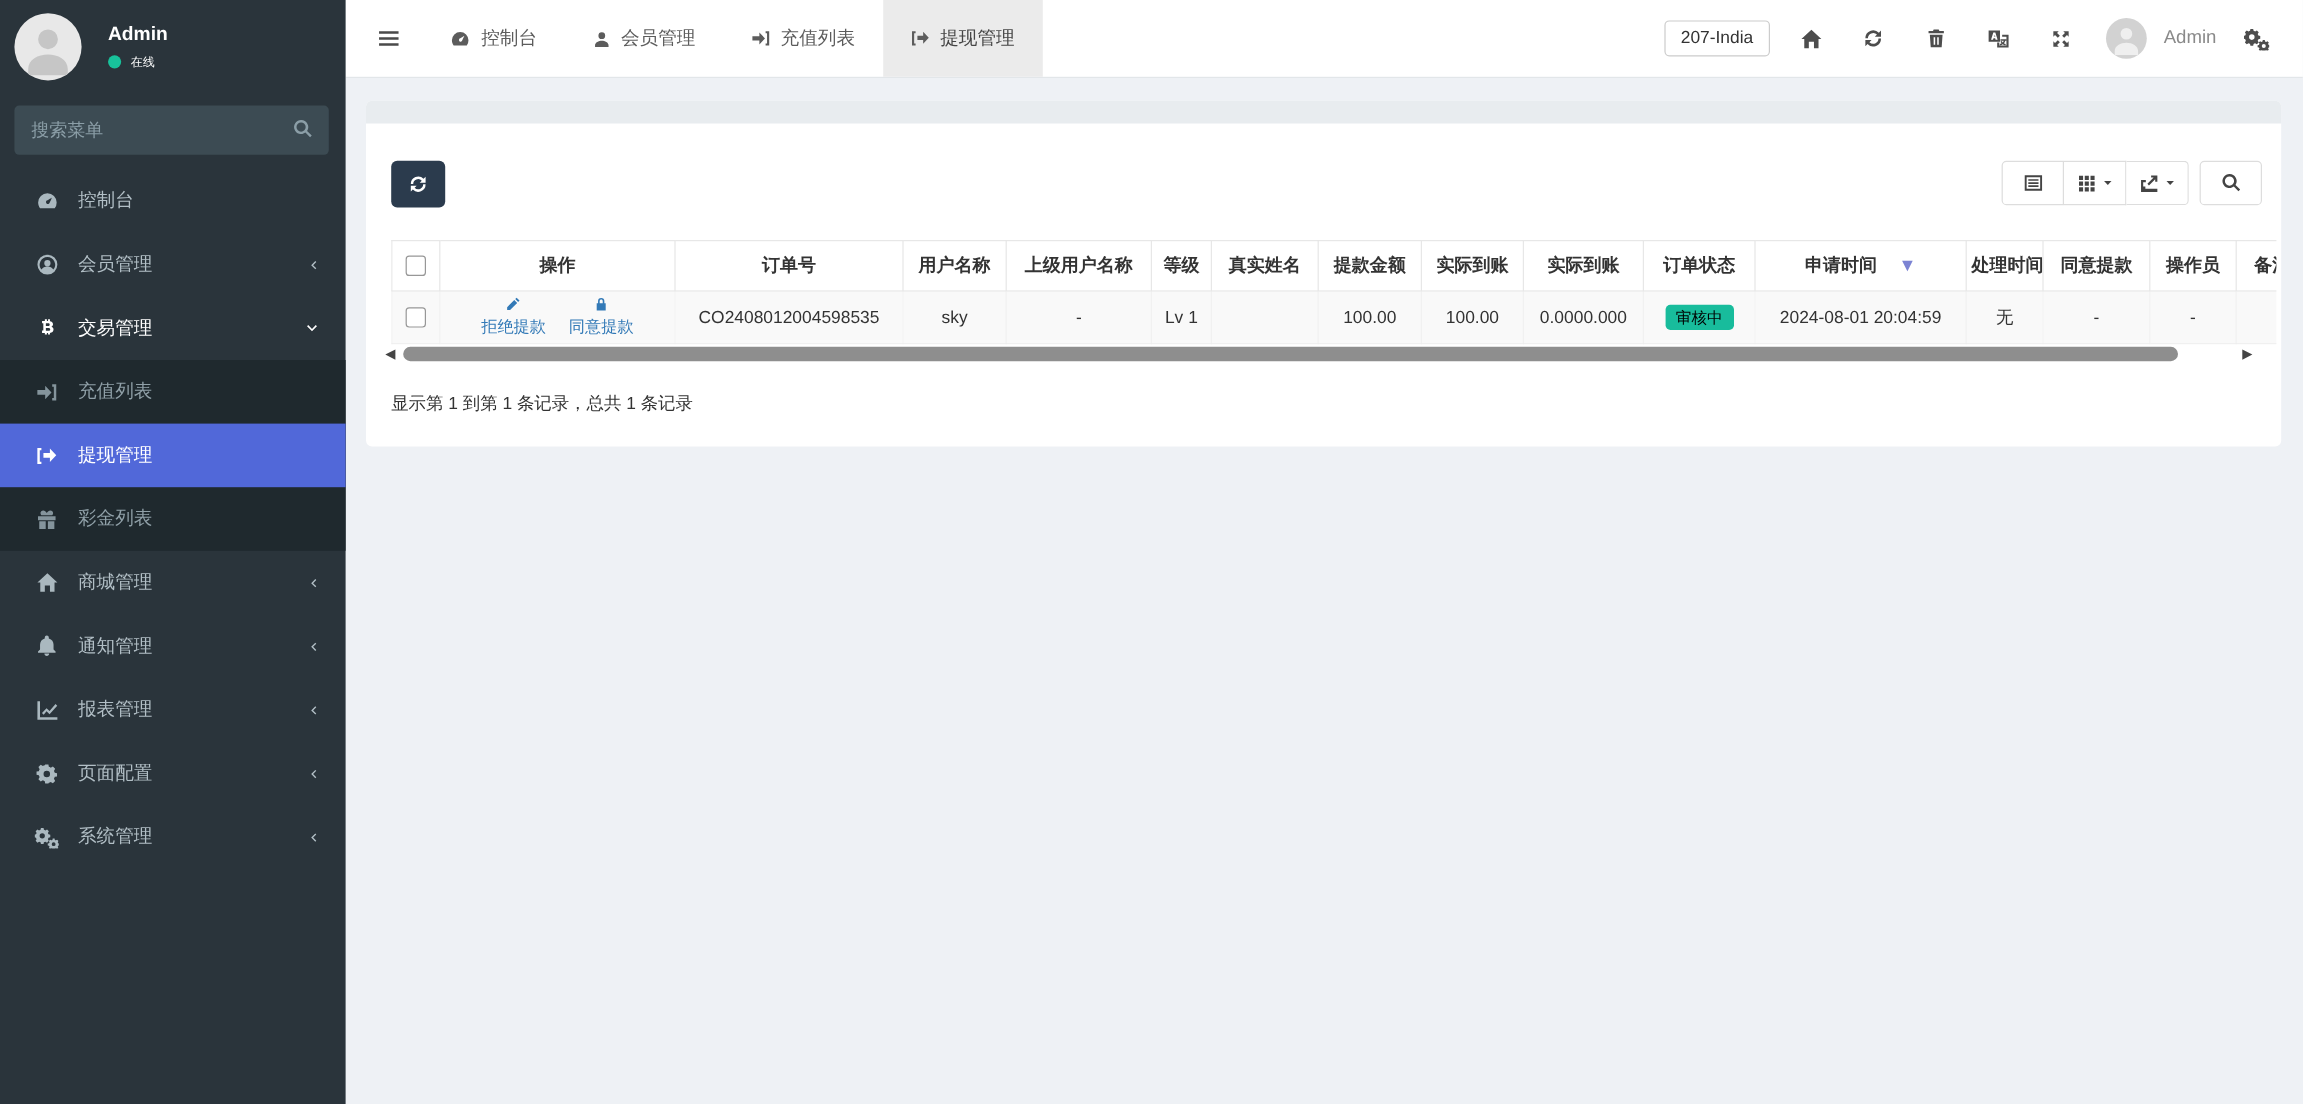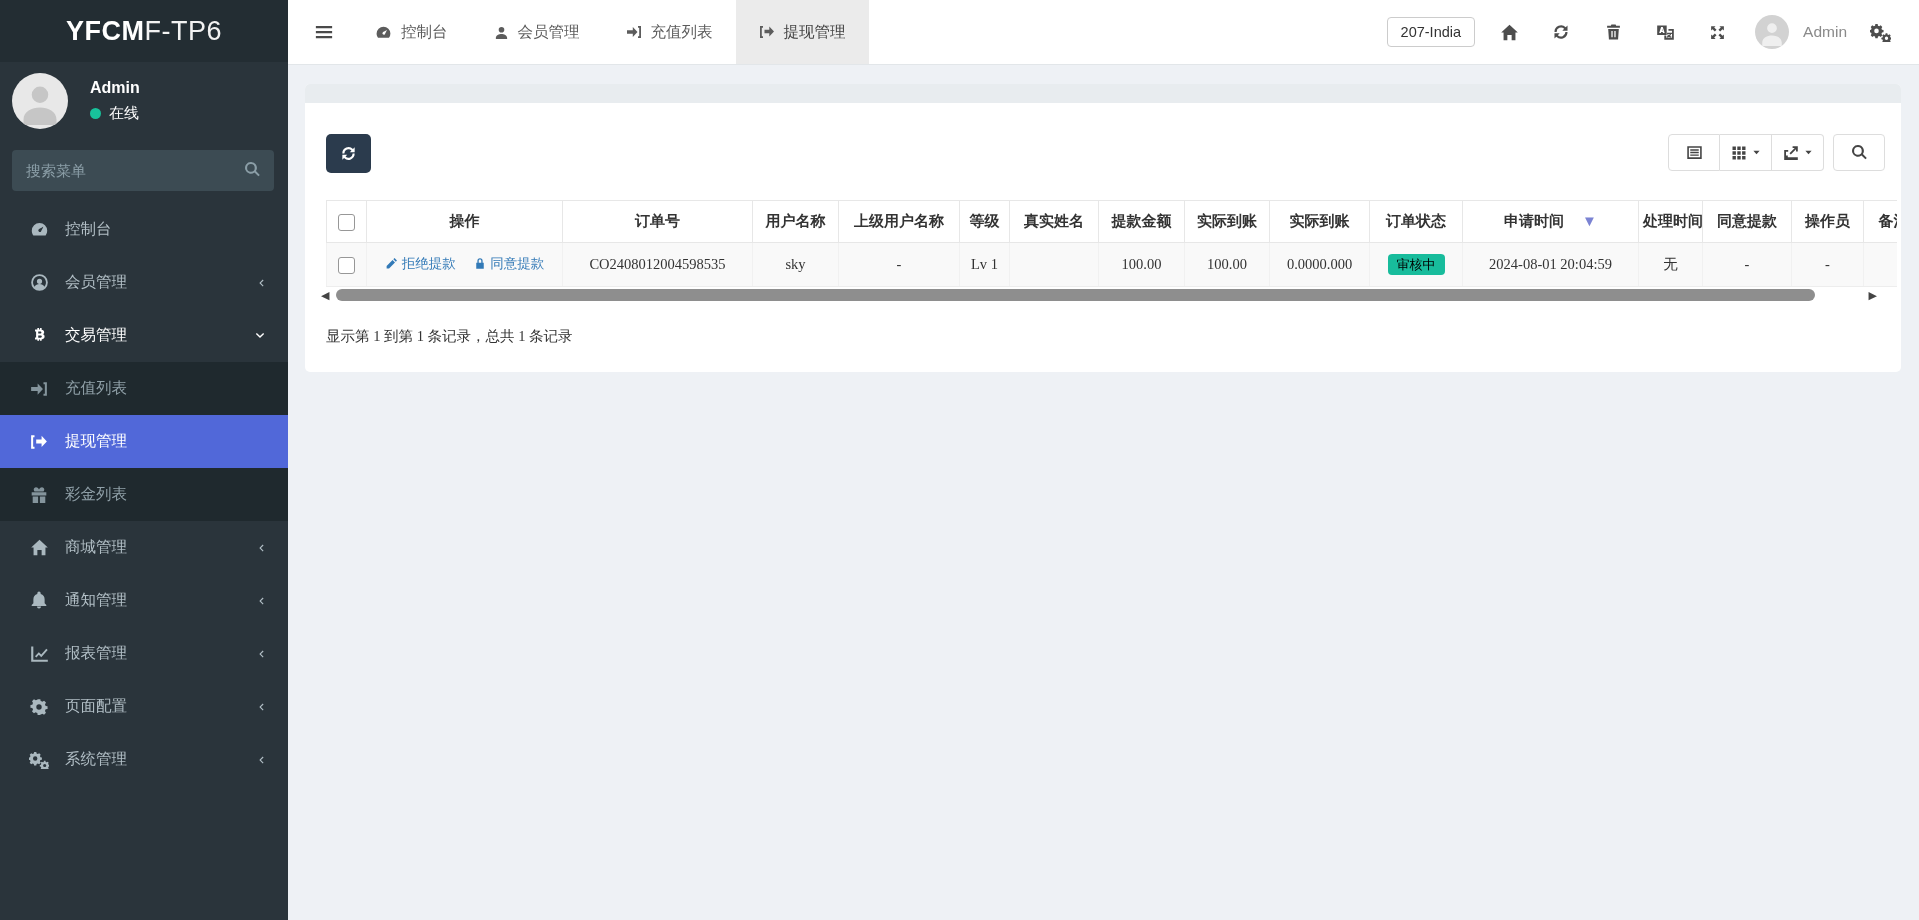--- a/index.html
+++ b/index.html
@@ -8,21 +8,21 @@
   
   .sidebar { position:absolute; left:0; top:0; width:288px; height:920px; background:#2a343b; z-index:5; }
   .logo { height:62px; background:#232d33; color:#fff; font-size:27px; display:flex; align-items:center; justify-content:center; letter-spacing:.5px; }
   .logo b { font-weight:bold; }
   .logo span.lt { font-weight:normal; color:#f2f2f2; }
   .user-panel { display:flex; align-items:center; padding:11px 14px 6px 12px; }
   .avatar-lg { width:56px; height:56px; border-radius:50%; background:#e8e8e8; position:relative; overflow:hidden; flex:none; }
   .avatar-lg svg, .avatar-sm svg { position:absolute; left:50%; top:54%; transform:translate(-50%,-50%); color:#c6c6c6; }
   .user-meta { margin-left:22px; }
   .user-name { color:#fff; font-weight:bold; font-size:16px; margin-bottom:7px; }
-  .user-status { display:flex; align-items:center; color:#fff; font-size:15px; }
+  .user-status { display:flex; align-items:center; color:#fff; font-size:10px; }
   .status-dot { width:11px; height:11px; border-radius:50%; background:#18c29b; margin-right:8px; }
   .side-search { margin:15px 14px 10px 12px; position:relative; }
   .side-search input { width:100%; height:41px; background:#3c4b53; border:none; border-radius:4px; padding:0 40px 0 14px; color:#dfe7ea; font-size:15px; outline:none; font-family:"Liberation Sans",sans-serif; }
   .side-search input::placeholder { color:#8b9ea7; }
   .side-search .sicon { position:absolute; right:13px; top:11px; color:#8b9ea7; }
   .menu { list-style:none; margin-top:12px; }
   .menu-item { height:53px; display:flex; align-items:center; padding:0 22px 0 28px; color:#b2bfc6; font-size:15.5px; cursor:pointer; position:relative; }
   .menu-item .mi-icon { width:22px; margin-right:15px; display:flex; justify-content:center; color:#aab8bf; }
   .menu-item .mi-label { flex:1; }
   .menu-item .chev { color:#b2bfc6; }
@@ -46,60 +46,56 @@
   .nav-icon:first-of-type { margin-left:8px; }
   .avatar-sm { width:34px; height:34px; border-radius:50%; background:#d2d2d2; position:relative; overflow:hidden; margin-left:12px; flex:none; cursor:pointer; }
   .avatar-sm svg { color:#efefef; }
   .nav-admin { color:#8a8a8a; font-size:15.5px; margin:0 10px 0 14px; cursor:pointer; }
   .nav-gears { width:46px; display:flex; justify-content:center; color:#4d4d4d; cursor:pointer; }
 
   
   .content { position:absolute; left:288px; top:65px; right:0; bottom:0; background:#eef1f5; }
   .panel { margin:19px 18px 0 17px; background:#fff; border-radius:5px; padding-bottom:26px; }
   .panel-heading { height:19px; background:#e8ecef; border-radius:5px 5px 0 0; }
-  .panel-body { padding:31px 16px 0 21px;font-family:Liberation Serif, serif; }
+  .panel-body { padding:31px 16px 0 21px; }
   .toolbar { display:flex; align-items:flex-start; }
   .btn-refresh { width:45px; height:39px; background:#2b3b4d; border:none; border-radius:5px; color:#fff; display:flex; align-items:center; justify-content:center; cursor:pointer; }
   .toolbar-right { margin-left:auto; display:flex; }
   .btn-group { display:flex; }
   .btn-light { height:37px; min-width:52px; background:#fff; border:1px solid #ddd; display:flex; align-items:center; justify-content:center; gap:5px; color:#444; cursor:pointer; padding:0 10px; }
   .btn-group .btn-light + .btn-light { border-left:none; }
   .btn-group .btn-light:first-child { border-radius:4px 0 0 4px; }
   .btn-group .btn-light:last-child { border-radius:0 4px 4px 0; }
   .btn-search { border-radius:4px !important; margin-left:9px; }
   .caret { color:#444; }
 
   .table-wrap { margin-top:27px; margin-right:-12px; overflow:hidden; }
   table.grid { border-collapse:collapse; table-layout:fixed; width:1597px; font-size:14.5px; color:#333; }
   table.grid th { height:42px; font-weight:bold; font-size:15px; text-align:center; border:1px solid #e7e7e7; background:#fff; padding:0 4px; white-space:nowrap; overflow:hidden; }
   table.grid td { height:44px; text-align:center; background:#f9f9f9; border-top:1px solid #ededed; border-bottom:1px solid #ededed; border-left:1px solid #f1f1f1; border-right:1px solid #f1f1f1; padding:0 4px; white-space:nowrap; overflow:hidden; }
   .chk { width:17px; height:17px; border:1px solid #979797; border-radius:3px; background:#fff; display:inline-block; vertical-align:middle; cursor:pointer; }
-  .op-link { color:#337ab7; font-size:13.5px; text-decoration:none; cursor:pointer; display:inline-flex; align-items:center; gap:4px; }
+  .op-link { color:#337ab7; font-size:13.5px; text-decoration:none; cursor:pointer; display:inline-flex; align-items:center; gap:4px;flex-direction:column; }
   .op-link + .op-link { margin-left:15px; }
   .badge-status { display:inline-block; background:#18bc9c; color:#000000; font-size:13px; padding:4px 9px; border-radius:4px; line-height:1; }
   .sort-caret { color:#7b83d3; margin-left:18px; }
 
   .hscroll { position:relative; height:15px; margin-top:1px; }
   .hs-arrow { position:absolute; top:1px; font-size:11px; color:#444; cursor:pointer; line-height:13px; }
   .hs-arrow.left { left:-5px; }
   .hs-arrow.right { right:8px; }
   .hs-thumb { position:absolute; left:10px; right:70px; top:1px; height:12px; background:#8e8e8e; border-radius:7px; cursor:pointer; }
 
   .records { margin-top:24px; font-size:14.5px; color:#333; }
 
   svg { display:block; }
 </style>
 </head>
 <body>
 
 <div class="sidebar">
-  <div class="logo">
-    <b>YFCM</b>
-      <span class="lt">F-TP6</span>
-  </div>
 
   <div class="user-panel">
     <div class="avatar-lg">
       <svg width="44" height="44" viewBox="0 0 16 16" fill="currentColor">
           <path d="M8 8a3 3 0 1 0 0-6 3 3 0 0 0 0 6zm0 1.6c-3 0-6 1.5-6 4.4v2h12v-2c0-2.9-3-4.4-6-4.4z"></path>
         </svg>
     </div>
     <div class="user-meta">
       <div class="user-name">Admin</div>
       <div class="user-status">

